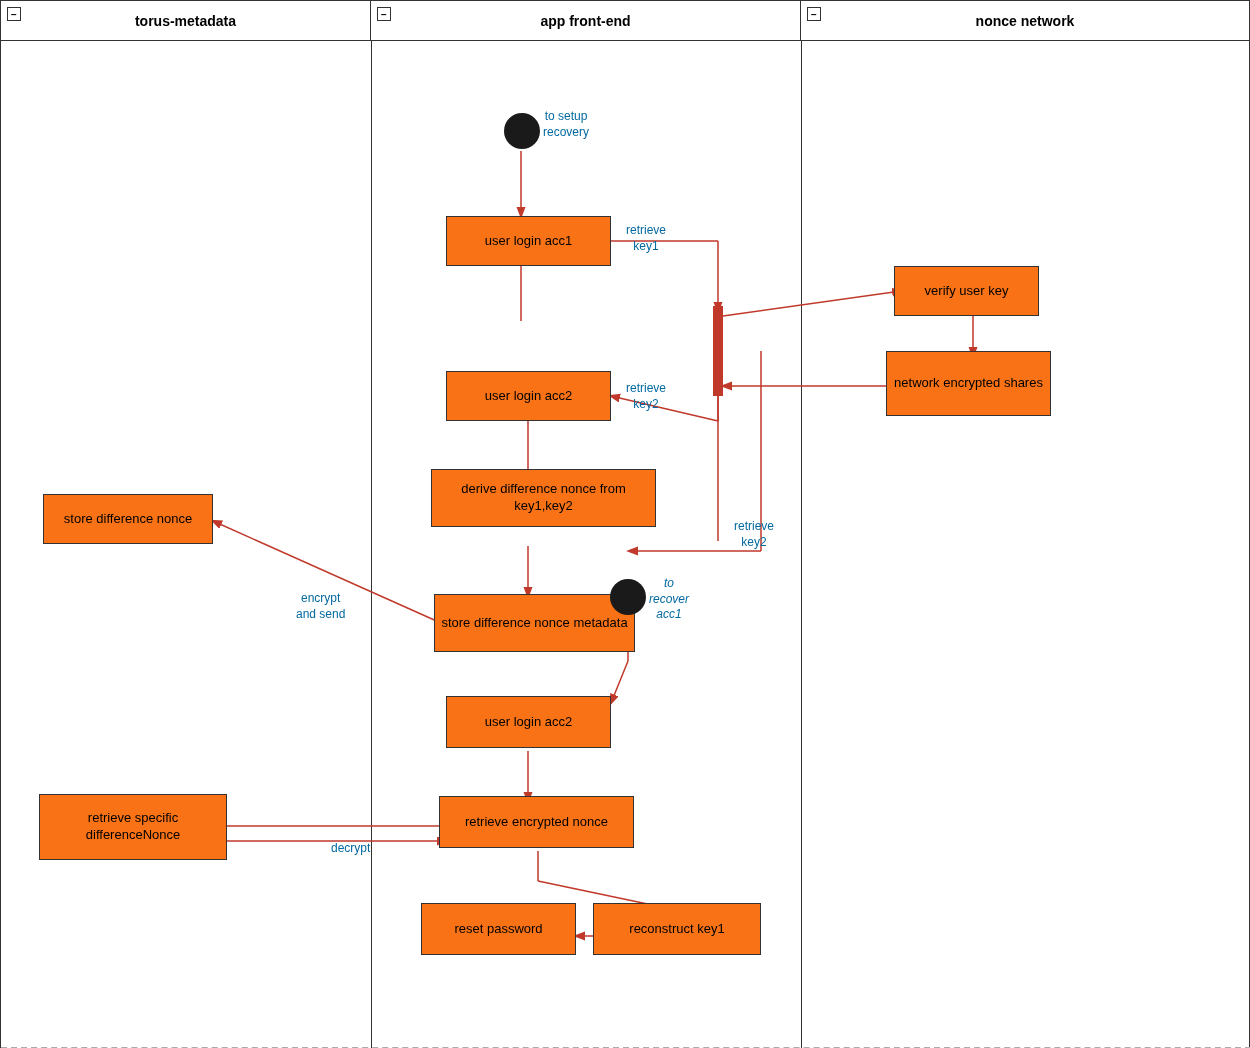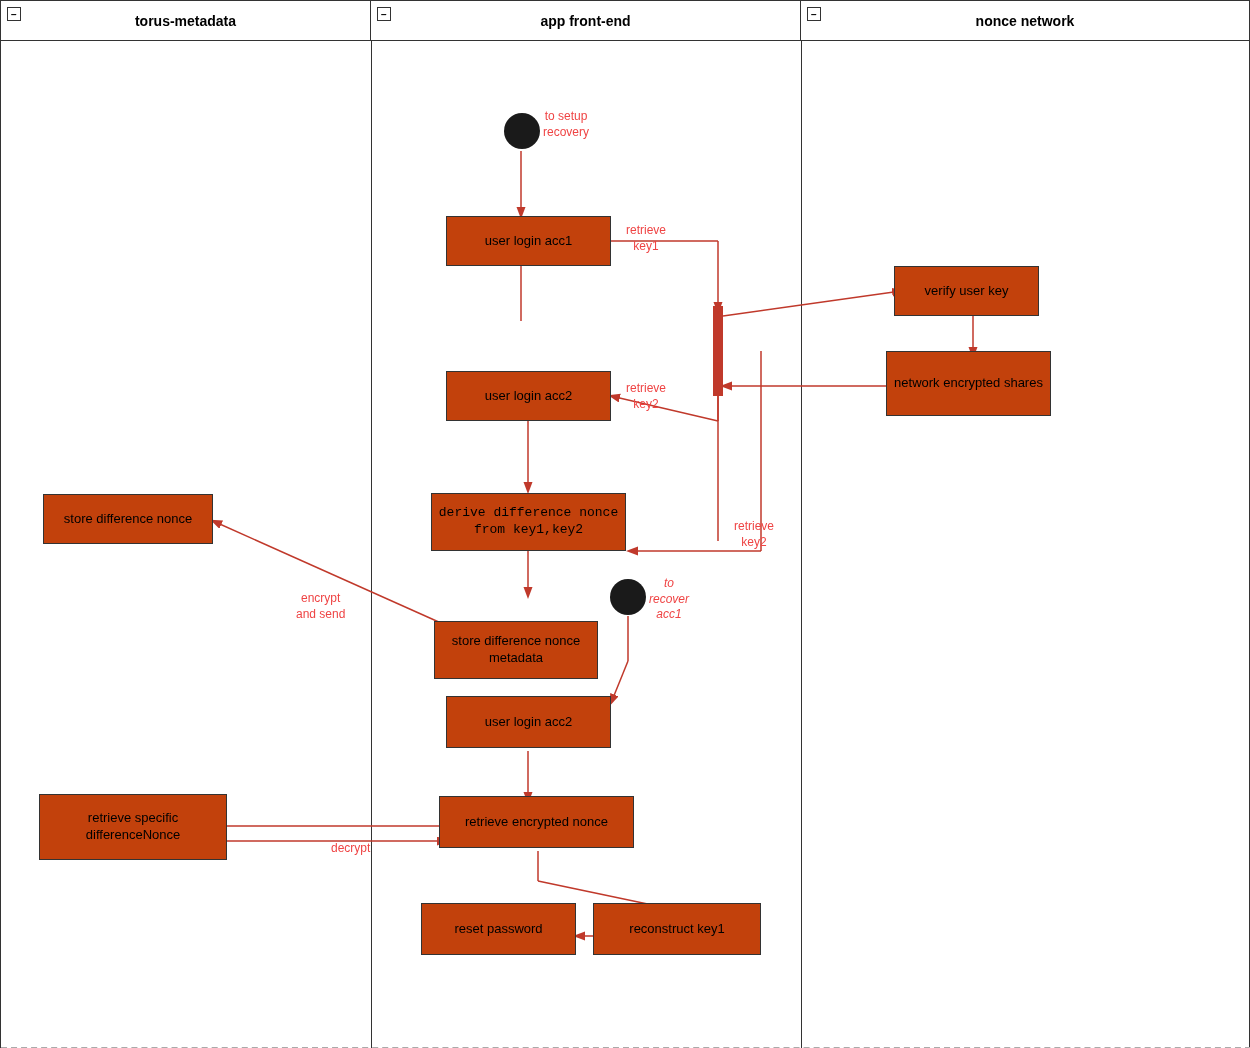--- a/index.html
+++ b/index.html
@@ -57,41 +57,41 @@
       position: absolute;
       top: 0;
       bottom: 0;
       width: 1px;
       background: #333;
     }
     
     .box {
       position: absolute;
       border: 1.5px solid #333;
-      background: #c2410c;
+      background: #f97316;
       display: flex;
       align-items: center;
       justify-content: center;
       text-align: center;
       line-height: 1.3;
       font-size: 13px;
     }
     
     .circle-node {
       position: absolute;
       border-radius: 50%;
       background: #1a1a1a;
     }
     
     .arrow-label {
       position: absolute;
       font-size: 12px;
       text-align: center;
       line-height: 1.3;
-      color: #ef4444;
+      color: #0369a1;
     }
     
     .arrows-svg {
       position: absolute;
       top: 0;
       left: 0;
       width: 100%;
       height: 100%;
       pointer-events: none;
     }
@@ -202,25 +202,25 @@
     <div class="arrow-label" style="left:625px;top:340px;">retrieve<br>key2</div>
 
     <div class="box" style="left:893px;top:225px;width:145px;height:50px;text-align:center;">
       <span>verify user key</span>
     </div>
 
     <div class="box" style="left:885px;top:310px;width:165px;height:65px;">
       <span>network encrypted shares</span>
     </div>
 
-    <div class="box" style="left:430px;top:452px;width:195px;height:58px;font-family:Liberation Mono, monospace;">
+    <div class="box" style="left:430px;top:428px;width:225px;height:58px;">
       <span>derive difference nonce from key1,key2</span>
     </div>
 
-    <div class="box" style="left:433px;top:580px;width:164px;height:58px;">
+    <div class="box" style="left:433px;top:553px;width:201px;height:58px;">
       <span>store difference nonce metadata</span>
     </div>
 
     <div class="box" style="left:42px;top:453px;width:170px;height:50px;">
       <span>store difference nonce</span>
     </div>
 
     <div class="arrow-label" style="left:295px;top:550px;">encrypt<br>and send</div>
 
     <div class="arrow-label" style="left:733px;top:478px;">retrieve<br>key2</div>

